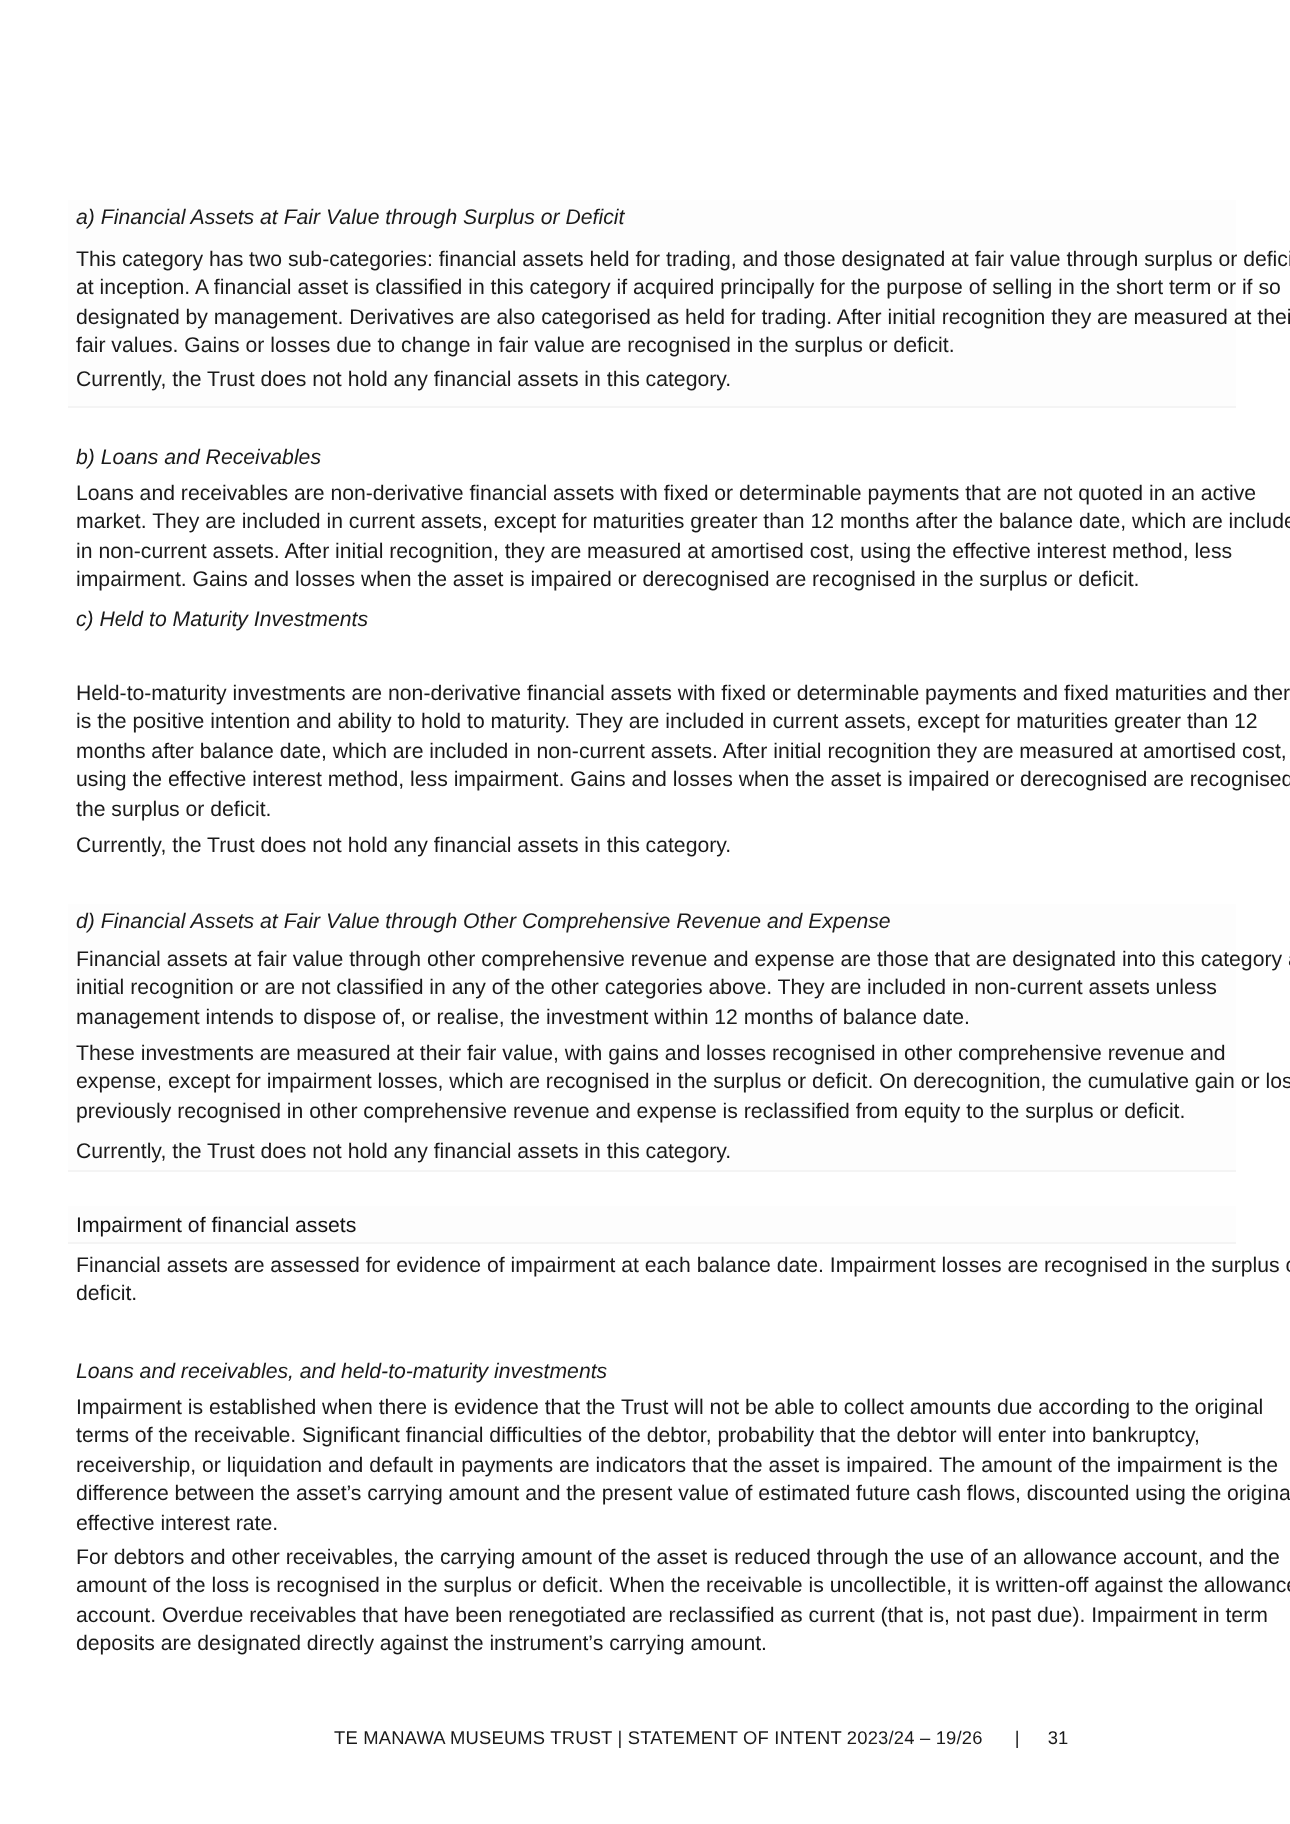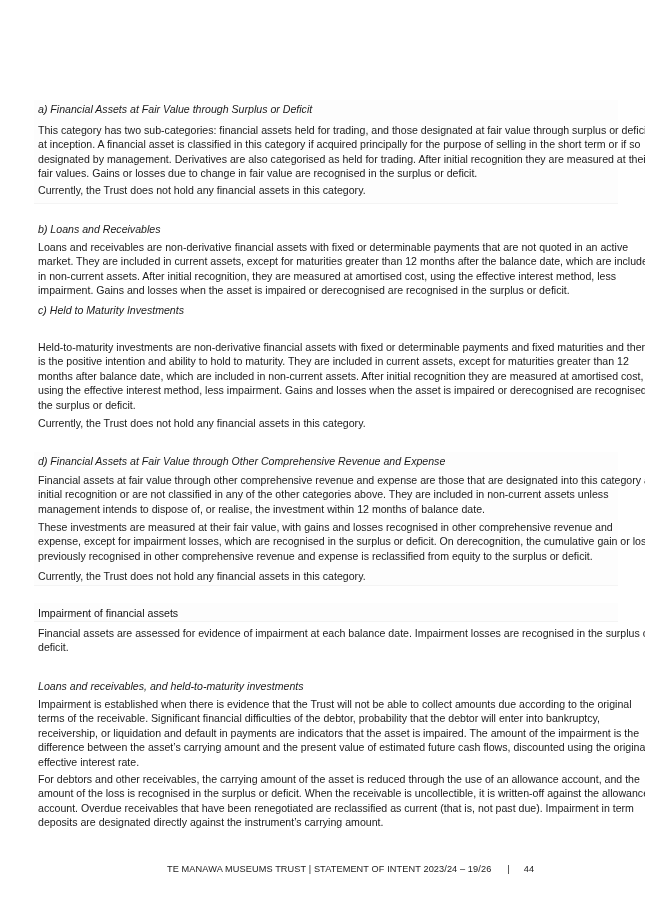--- a/index.html
+++ b/index.html
@@ -84,14 +84,14 @@
   </div>
   <div class="para" style="top:772px;">
     <span class="ln">For debtors and other receivables, the carrying amount of the asset is reduced through the use of an allowance account, and the</span>
     <span class="ln">amount of the loss is recognised in the surplus or deficit. When the receivable is uncollectible, it is written-off against the allowance</span>
     <span class="ln">account. Overdue receivables that have been renegotiated are reclassified as current (that is, not past due). Impairment in term</span>
     <span class="ln">deposits are designated directly against the instrument’s carrying amount.</span>
   </div>
 </div>
 
 <div class="footer">
-  <span>TE MANAWA MUSEUMS TRUST | STATEMENT OF INTENT 2023/24 – 19/26</span><span class="sep">|</span><span>44</span>
+  <span>TE MANAWA MUSEUMS TRUST | STATEMENT OF INTENT 2023/24 – 19/26</span><span class="sep">|</span><span>31</span>
 </div>
 
 </body></html>

